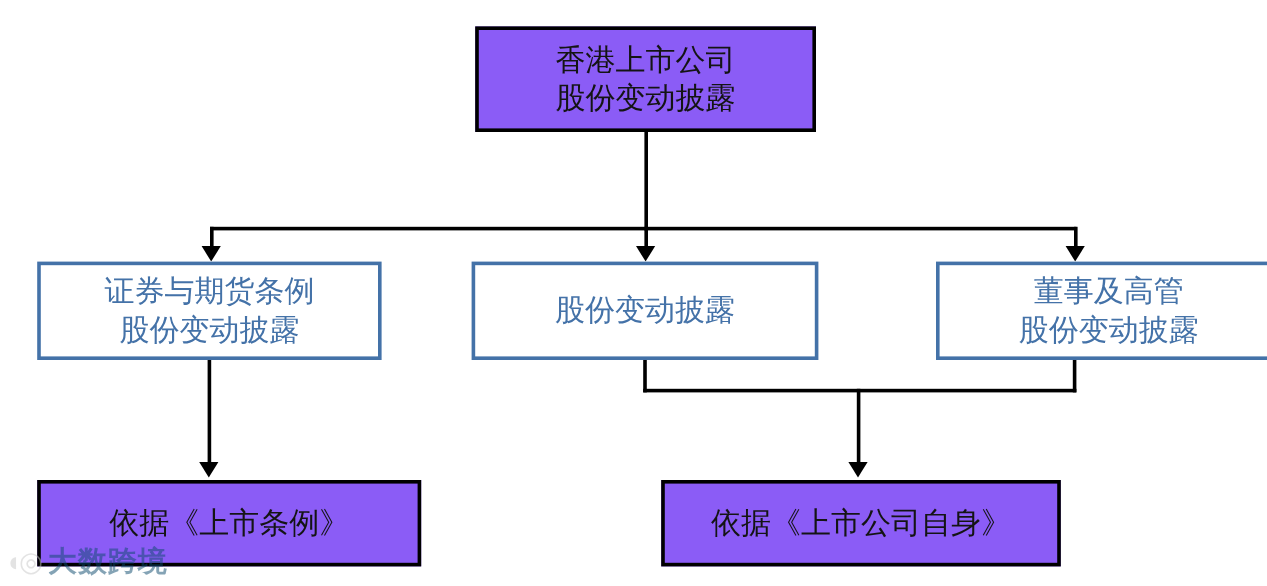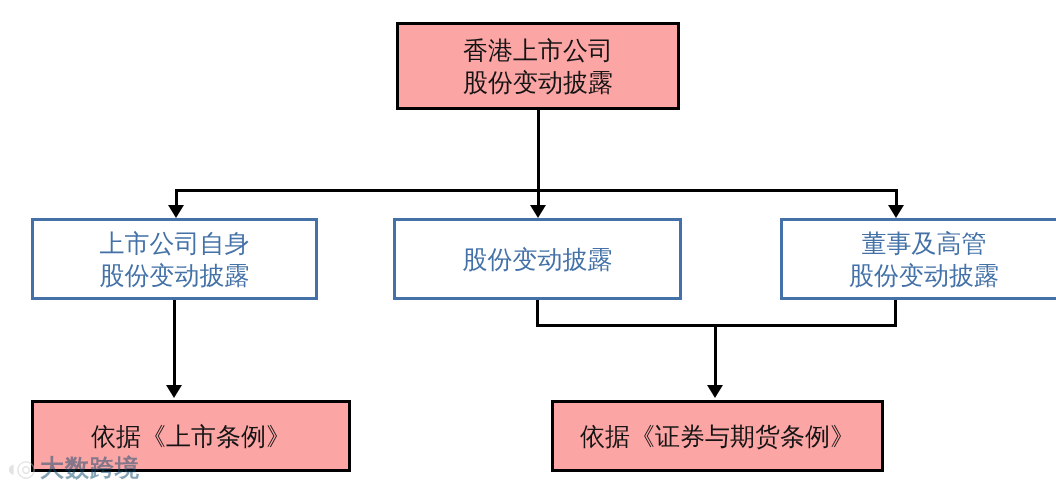--- a/index.html
+++ b/index.html
@@ -29,21 +29,21 @@
     white-space: nowrap;
   }
   .node .line {
     display: block;
   }
 
   
   .node-black {
     border: 3px solid #000000;
     color: #141414;
-    background: #fca5a5;
+    background: #8b5cf6;
   }
   
   .node-blue {
     border: 3px solid #4472a8;
     color: #4472a8;
     background: #ffffff;
   }
 
   
   #node-root {
@@ -172,21 +172,21 @@
   <div class="conn conn-v" id="conn-drop-issuer"></div>
   <div class="arrow-down" id="arrow-issuer"></div>
 
   <div class="conn conn-v" id="conn-drop-substantial"></div>
   <div class="arrow-down" id="arrow-substantial"></div>
 
   <div class="conn conn-v" id="conn-drop-directors"></div>
   <div class="arrow-down" id="arrow-directors"></div>
 
   <div class="node node-blue" id="node-issuer">
-    <span class="line">上市公司自身</span>
+    <span class="line">证券与期货条例</span>
     <span class="line">股份变动披露</span>
   </div>
 
   <div class="node node-blue" id="node-substantial">
     <span class="line">股份变动披露</span>
   </div>
 
   <div class="node node-blue" id="node-directors">
     <span class="line">董事及高管</span>
     <span class="line">股份变动披露</span>
@@ -199,21 +199,21 @@
   <div class="conn conn-v" id="conn-directors-down"></div>
   <div class="conn conn-h" id="conn-merge-bar"></div>
   <div class="conn conn-v" id="conn-sfo-down"></div>
   <div class="arrow-down" id="arrow-sfo"></div>
 
   <div class="node node-black" id="node-listing-rules">
     <span class="line">依据《上市条例》</span>
   </div>
 
   <div class="node node-black" id="node-sfo">
-    <span class="line">依据《证券与期货条例》</span>
+    <span class="line">依据《上市公司自身》</span>
   </div>
 
   <div id="watermark">
     <span class="wm-mark">◖◎</span>
     <span class="wm-text">大数跨境</span>
   </div>
 
 </div>
 
 </body></html>

